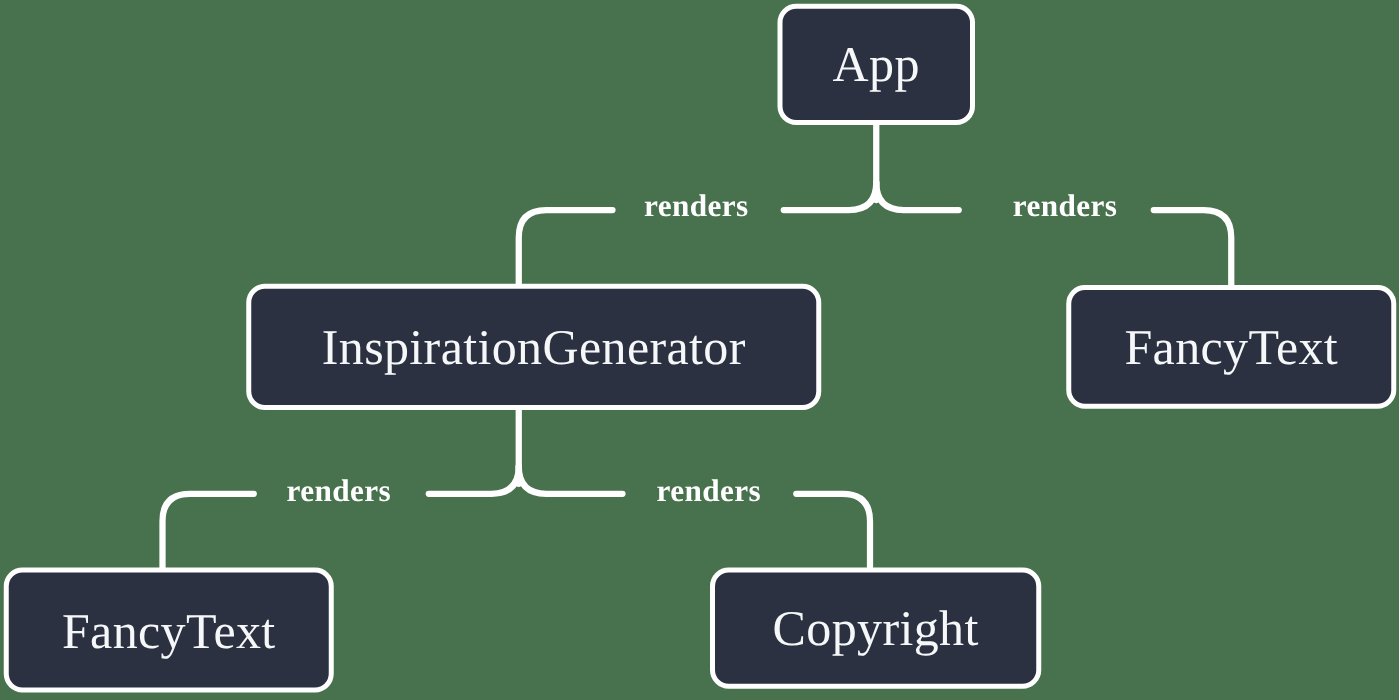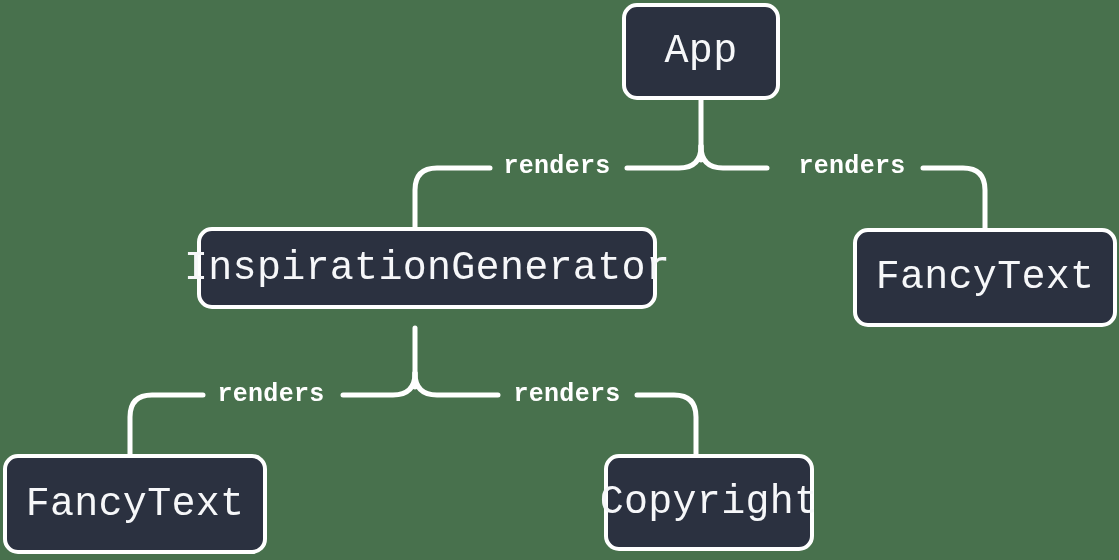--- a/index.html
+++ b/index.html
@@ -5,21 +5,21 @@
   html, body {
     margin: 0;
     padding: 0;
     background: var(--background, #48714D);
   }
   .stage {
     position: relative;
     width: 1119px;
     height: 560px;
     overflow: hidden;
-    font-family: Liberation Mono, monospace;
+    font-family: Liberation Serif, serif;
     background: var(--background, #48714D);
   }
   svg.connectors {
     position: absolute;
     left: 0; top: 0;
     width: 1119px; height: 560px;
   }
   svg.connectors path {
     stroke: var(--connector, #FFFFFF);
     stroke-width: 5;
@@ -46,24 +46,24 @@
   .edge-label {
     position: absolute;
     transform: translate(-50%, -50%);
     color: var(--edge-label-text, #FFFFFF);
     font-size: 25px;
     font-weight: 700;
     letter-spacing: 0.3px;
     white-space: nowrap;
   }
   .node-app                  { left: 622px; top: 3px;   width: 158px; height: 97px;  }
-  .node-inspiration-generator{ left: 197px; top: 227px; width: 460px; height: 82px; }
+  .node-inspiration-generator{ left: 197px; top: 227px; width: 460px; height: 101px; }
   .node-fancy-text-top       { left: 853px; top: 228px; width: 264px; height: 99px;  }
   .node-fancy-text-bottom    { left: 3px;   top: 454px; width: 264px; height: 100px; }
-  .node-copyright            { left: 568px; top: 454px; width: 210px; height: 97px; margin-left: 36px;  }
+  .node-copyright            { left: 568px; top: 454px; width: 265px; height: 97px;  }
   .edge-label-0 { left: 557px; top: 166px; }
   .edge-label-1 { left: 852px; top: 166px; }
   .edge-label-2 { left: 271px; top: 394px; }
   .edge-label-3 { left: 567px; top: 394px; }
 </style>
 </head>
 <body>
 
 <div class="stage">
 

